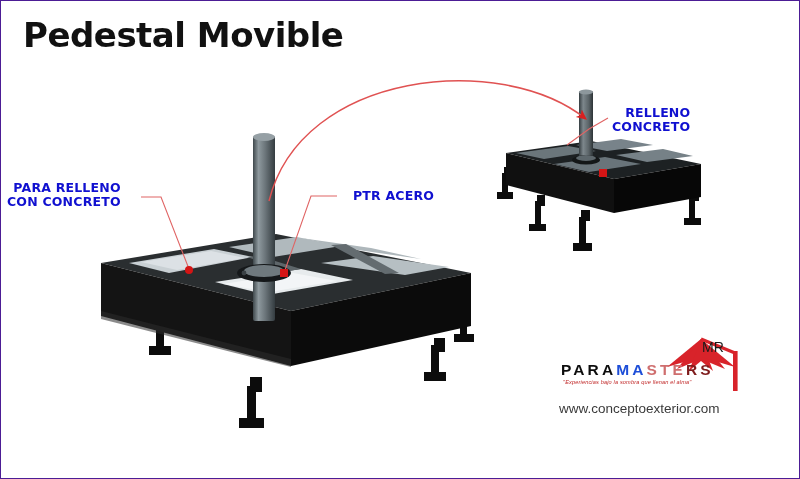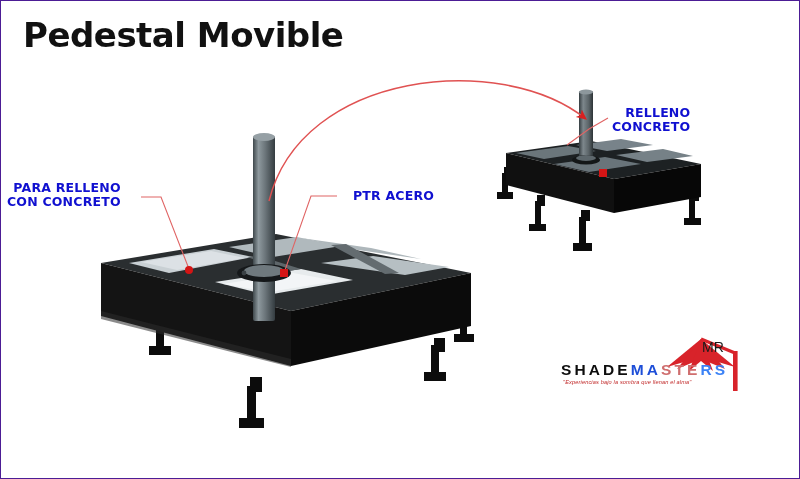--- a/index.html
+++ b/index.html
@@ -66,21 +66,21 @@
     top: 26px;
     font-size: 15.5px;
     font-weight: bold;
     letter-spacing: 3.1px;
     font-family: "Liberation Sans", sans-serif;
     white-space: nowrap;
   }
   #logo-wordmark .w1 { color: #0d0d0d; }
   #logo-wordmark .w2 { color: #1d4ed8; }
   #logo-wordmark .w3 { color: #cf6e6e; margin-top: 36px; }
-  #logo-wordmark .w4 { color: #3b82f6; }
+  #logo-wordmark .w4 { color: #7f1d1d; }
   #logo-tagline {
     position: absolute;
     left: 14px;
     top: 44px;
     font-size: 5.6px;
     color: #c02727;
     font-style: italic;
     letter-spacing: 0.15px;
     font-family: "Liberation Sans", sans-serif;
     white-space: nowrap;
@@ -261,20 +261,21 @@
         <polygon points="50,6 74,36 50,26"></polygon>
         <polygon points="50,6 84,34 50,24"></polygon>
       </g>
       <path d="M50,6 L84,20" stroke="#d8232a" stroke-width="3.4" fill="none"></path>
       <rect x="82" y="18" width="4.6" height="40" fill="#d8232a"></rect>
     </svg>
 
     <div id="logo-mr">MR</div>
 
     <div id="logo-wordmark">
-      <span class="w1">SHADE</span><span class="w2">MA</span><span class="w3">STE</span><span class="w4">RS</span>
+      <span class="w1">PARA</span><span class="w2">MA</span><span class="w3">STE</span><span class="w4">RS</span>
     </div>
 
     <div id="logo-tagline">"Experiencias bajo la sombra que llenan el alma"</div>
 
+    <div id="logo-url">www.conceptoexterior.com</div>
   </div>
 
 </div>
 
 </body></html>

